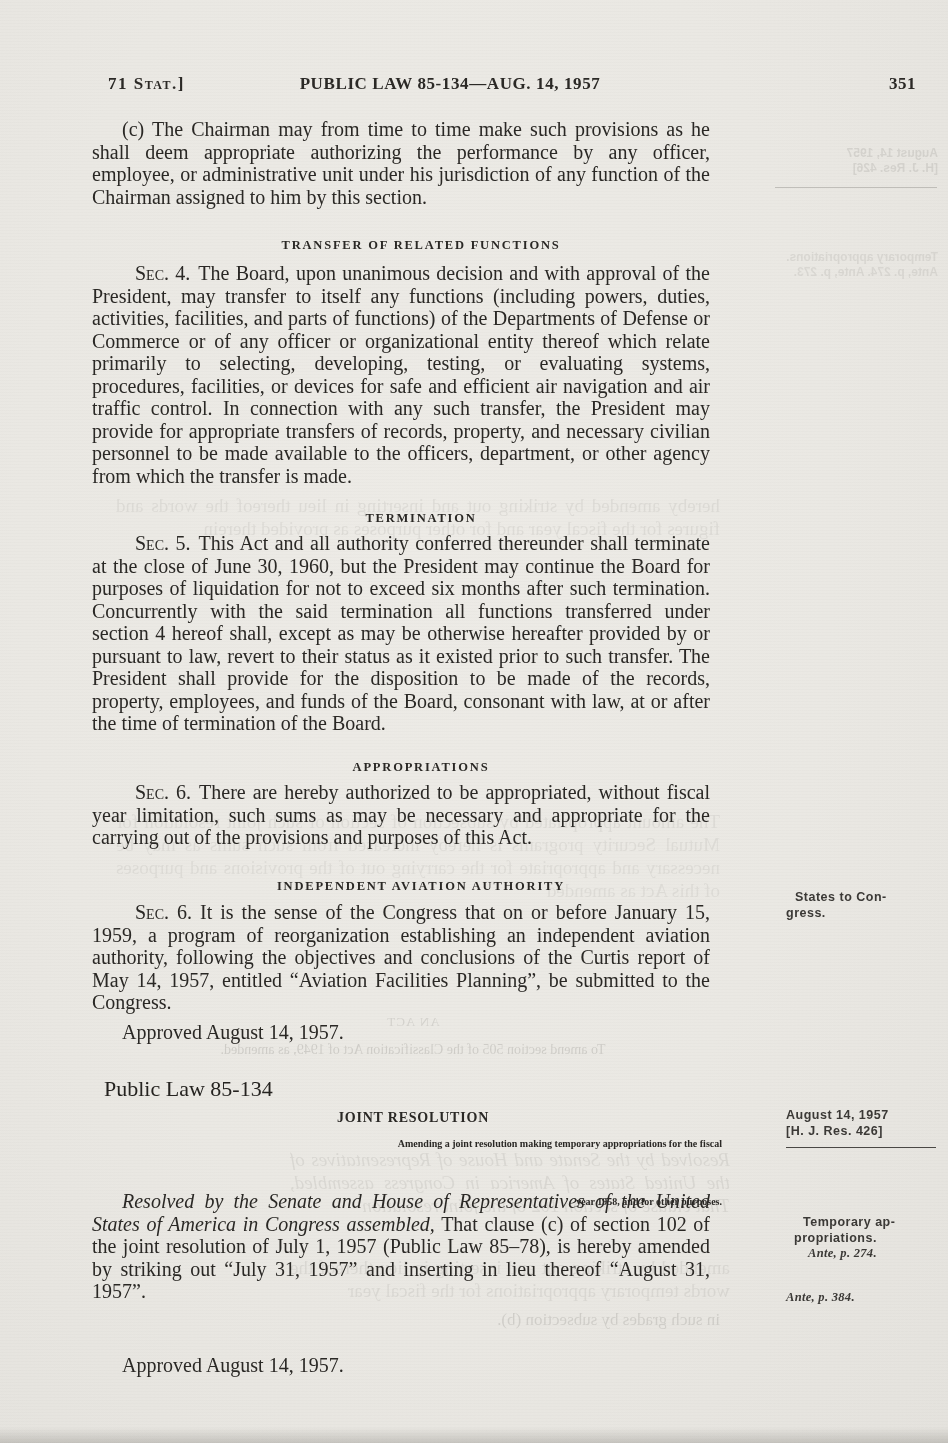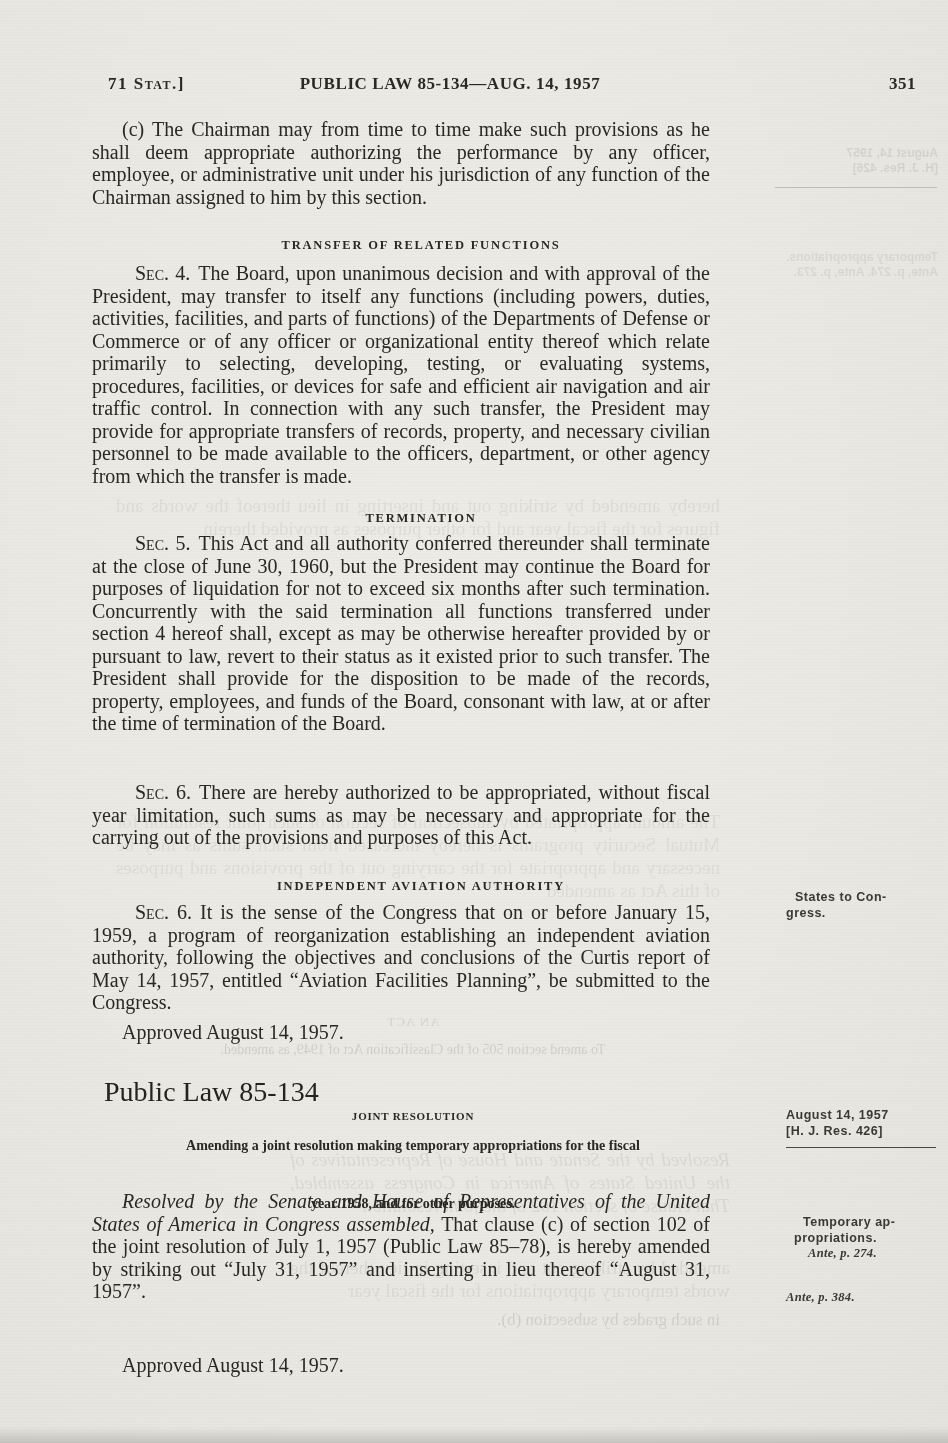--- a/index.html
+++ b/index.html
@@ -50,28 +50,28 @@
   .sclabel { font-variant: small-caps; margin-right: 8px; margin-left: 13px; }
   .crosshead {
     position: absolute;
     left: 104px; width: 618px;
     margin: 8px;
     text-align: center;
     font-size: 12.5px; font-weight: bold;
     letter-spacing: 1.8px;
     color: #2a2825;
   }
-  .lawtitle { left: 104px; font-size: 28px; color: #252320; }
+  .lawtitle { left: 104px; font-size: 22px; color: #252320; }
   .jrhead {
     left: 104px; width: 618px; text-align: center;
-    font-size: 11px; font-weight: bold; letter-spacing: 0.8px; color: #2a2825;
+    font-size: 14px; font-weight: bold; letter-spacing: 0.8px; color: #2a2825;
   }
   .subtitle {
-    left: 104px; width: 618px; text-align: center;
-    font-size: 14px; font-weight: bold; color: #2a2825;
+    left: 104px; width: 618px; text-align: right;
+    font-size: 10px; font-weight: bold; color: #2a2825;
   }
   .ital { font-style: italic; }
 
   
   .note {
     position: absolute;
     left: 786px; width: 156px;
     font-family: "Liberation Sans", "DejaVu Sans", sans-serif;
     font-size: 12.5px; line-height: 15.5px; font-weight: bold;
     letter-spacing: 0.5px;
@@ -123,20 +123,21 @@
   <div class="abs runhead pagenum">351</div>
 
   <p class="bodytext" style="top:118px;">(c) The Chairman may from time to time make such provisions as he shall deem appropriate authorizing the performance by any officer, employee, or administrative unit under his jurisdiction of any function of the Chairman assigned to him by this section.</p>
 
   <h4 class="crosshead" style="top:230px;">TRANSFER OF RELATED FUNCTIONS</h4>
   <p class="bodytext" style="top:262px;"><span class="sclabel">Sec. 4.</span><span>The Board, upon unanimous decision and with approval of the President, may transfer to itself any functions (including powers, duties, activities, facilities, and parts of functions) of the Departments of Defense or Commerce or of any officer or organizational entity thereof which relate primarily to selecting, developing, testing, or evaluating systems, procedures, facilities, or devices for safe and efficient air navigation and air traffic control. In connection with any such transfer, the President may provide for appropriate transfers of records, property, and necessary civilian personnel to be made available to the officers, department, or other agency from which the transfer is made.</span></p>
 
   <h4 class="crosshead" style="top:503px;">TERMINATION</h4>
   <p class="bodytext" style="top:532px;"><span class="sclabel">Sec. 5.</span><span>This Act and all authority conferred thereunder shall terminate at the close of June 30, 1960, but the President may continue the Board for purposes of liquidation for not to exceed six months after such termination. Concurrently with the said termination all functions transferred under section 4 hereof shall, except as may be otherwise hereafter provided by or pursuant to law, revert to their status as it existed prior to such transfer. The President shall provide for the disposition to be made of the records, property, employees, and funds of the Board, consonant with law, at or after the time of termination of the Board.</span></p>
 
+  <h4 class="crosshead" style="top:752px;">APPROPRIATIONS</h4>
   <p class="bodytext" style="top:781px;"><span class="sclabel">Sec. 6.</span><span>There are hereby authorized to be appropriated, without fiscal year limitation, such sums as may be necessary and appropriate for the carrying out of the provisions and purposes of this Act.</span></p>
 
   <h4 class="crosshead" style="top:871px;">INDEPENDENT AVIATION AUTHORITY</h4>
   <p class="bodytext" style="top:901px;"><span class="sclabel">Sec. 6.</span><span>It is the sense of the Congress that on or before January 15, 1959, a program of reorganization establishing an independent aviation authority, following the objectives and conclusions of the Curtis report of May 14, 1957, entitled “Aviation Facilities Planning”, be submitted to the Congress.</span></p>
 
   <p class="bodytext" style="top:1021px;">Approved August 14, 1957.</p>
 
   <div class="abs lawtitle" style="top:1076px;">Public Law 85-134</div>
   <div class="abs jrhead" style="top:1110px;">JOINT RESOLUTION</div>
   <div class="abs subtitle" style="top:1138px;">Amending a joint resolution making temporary appropriations for the fiscal</div>

